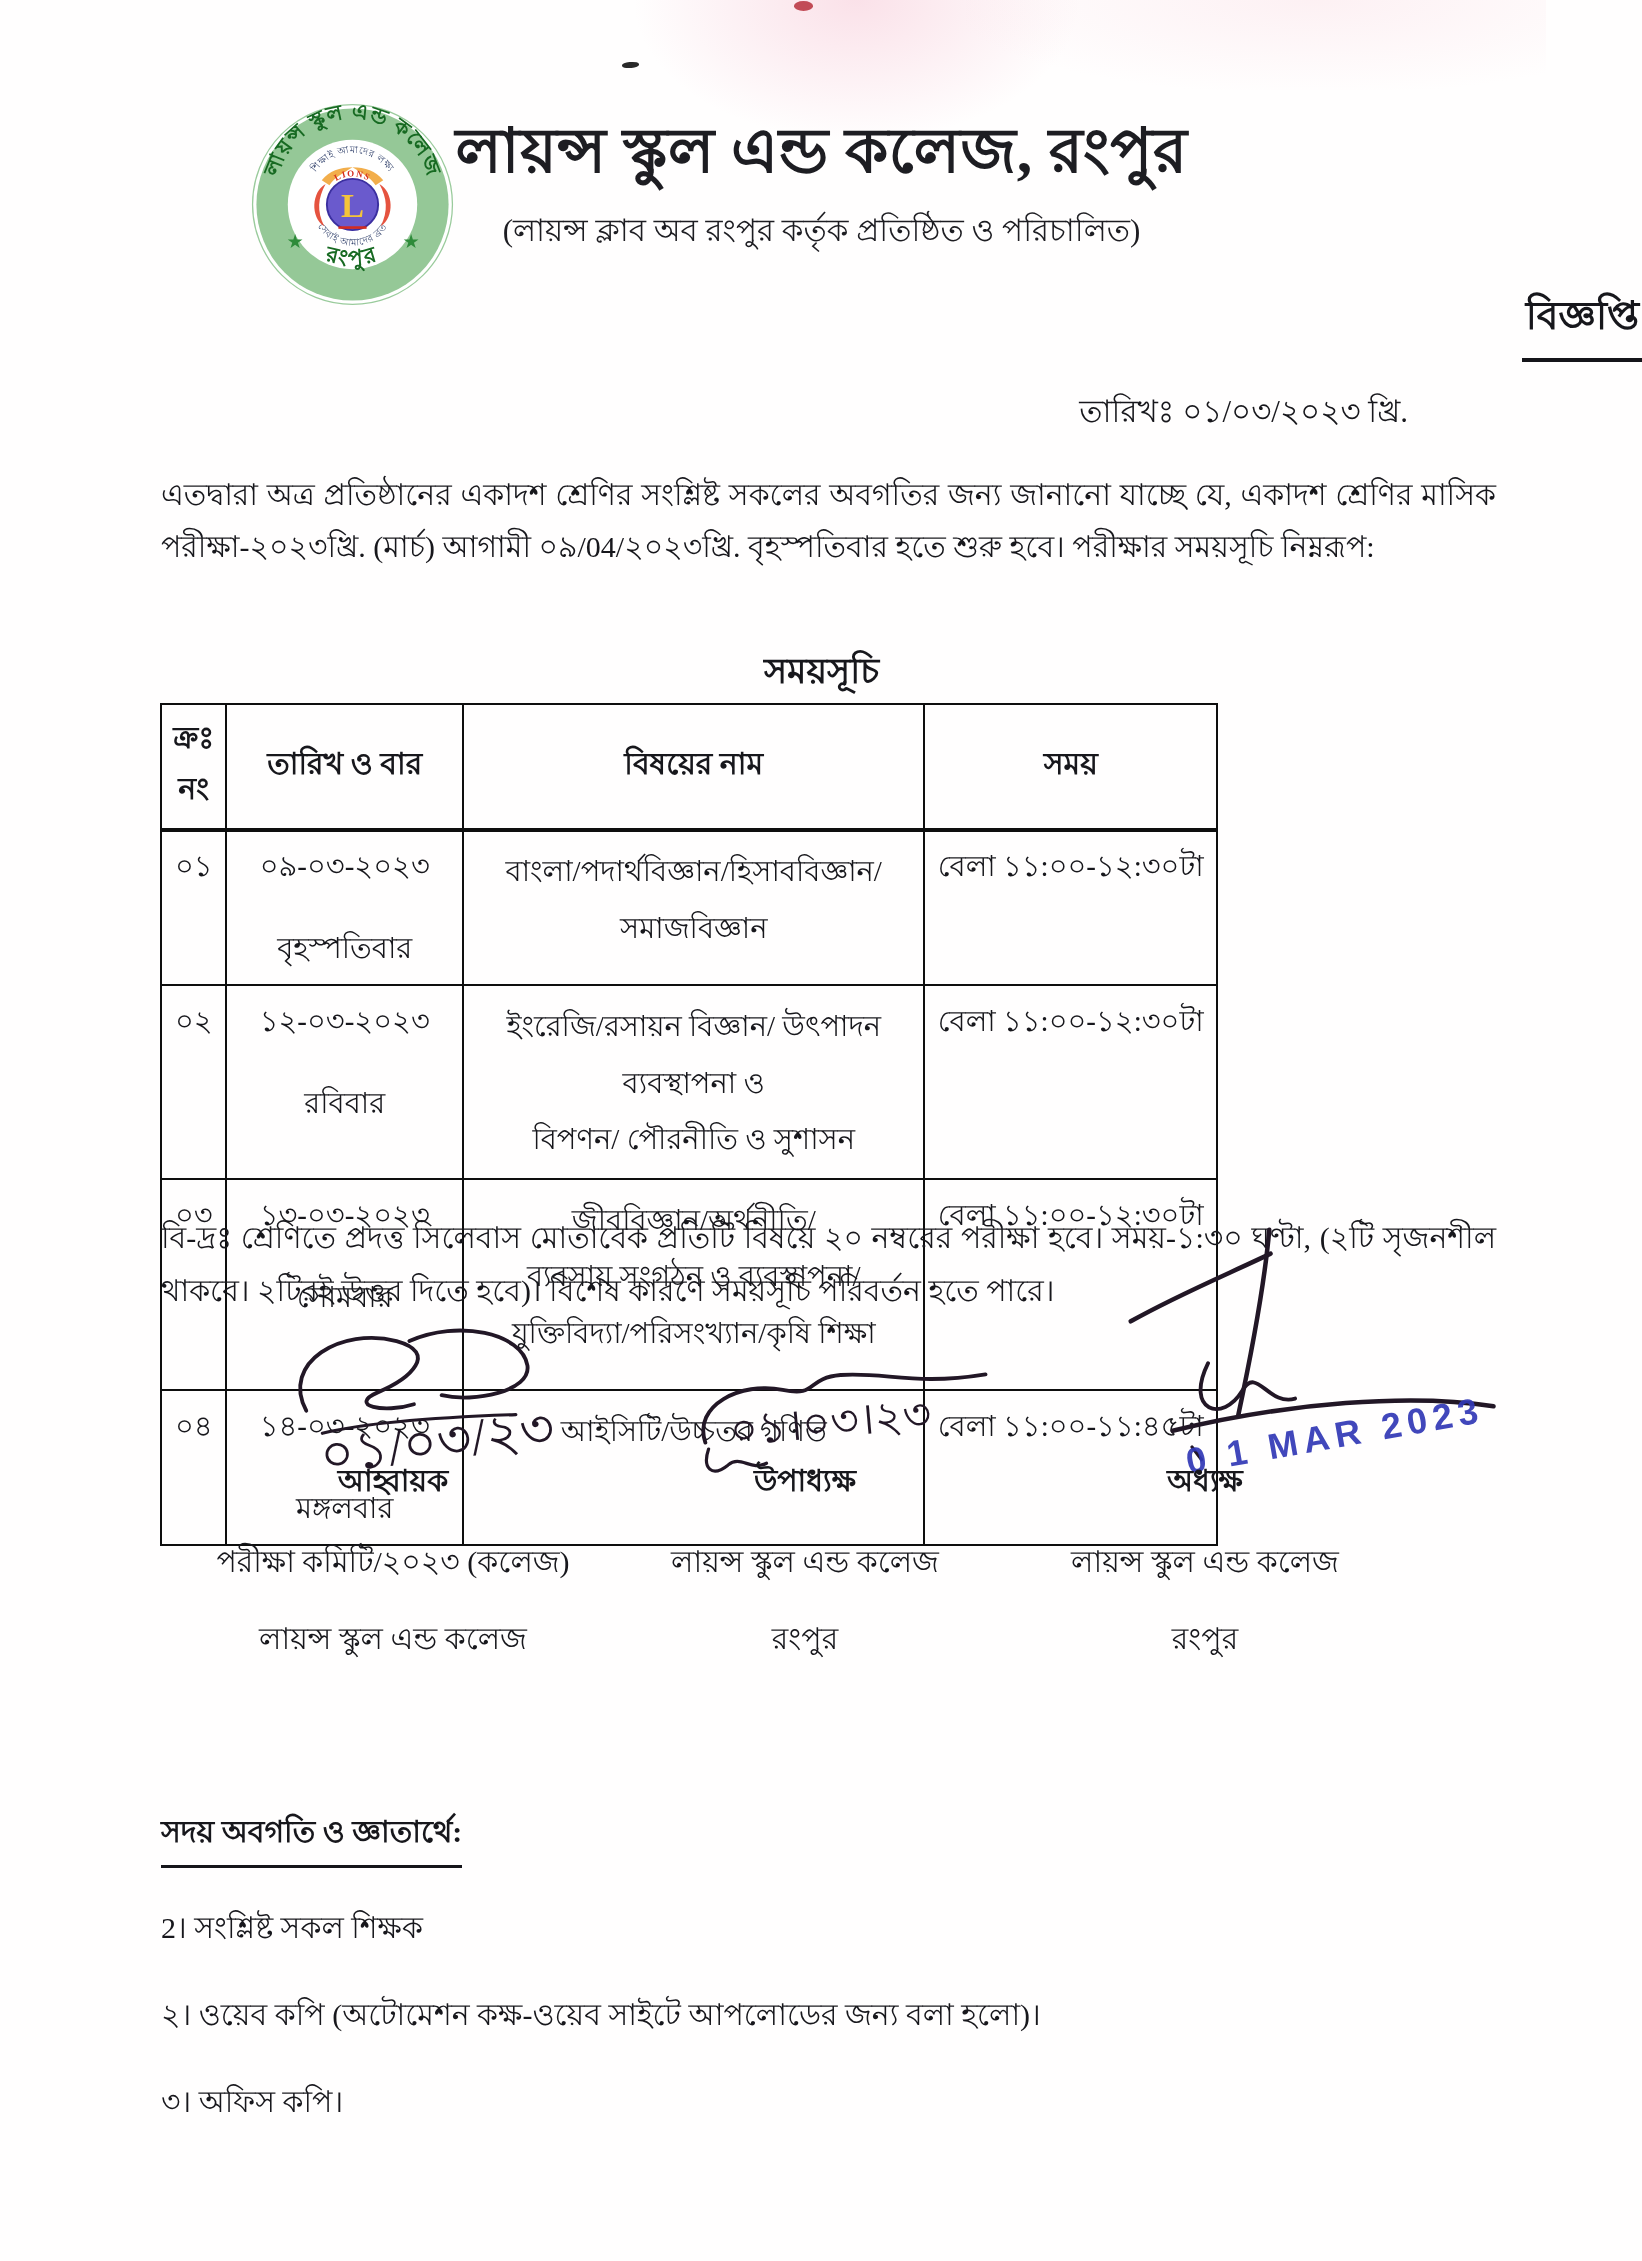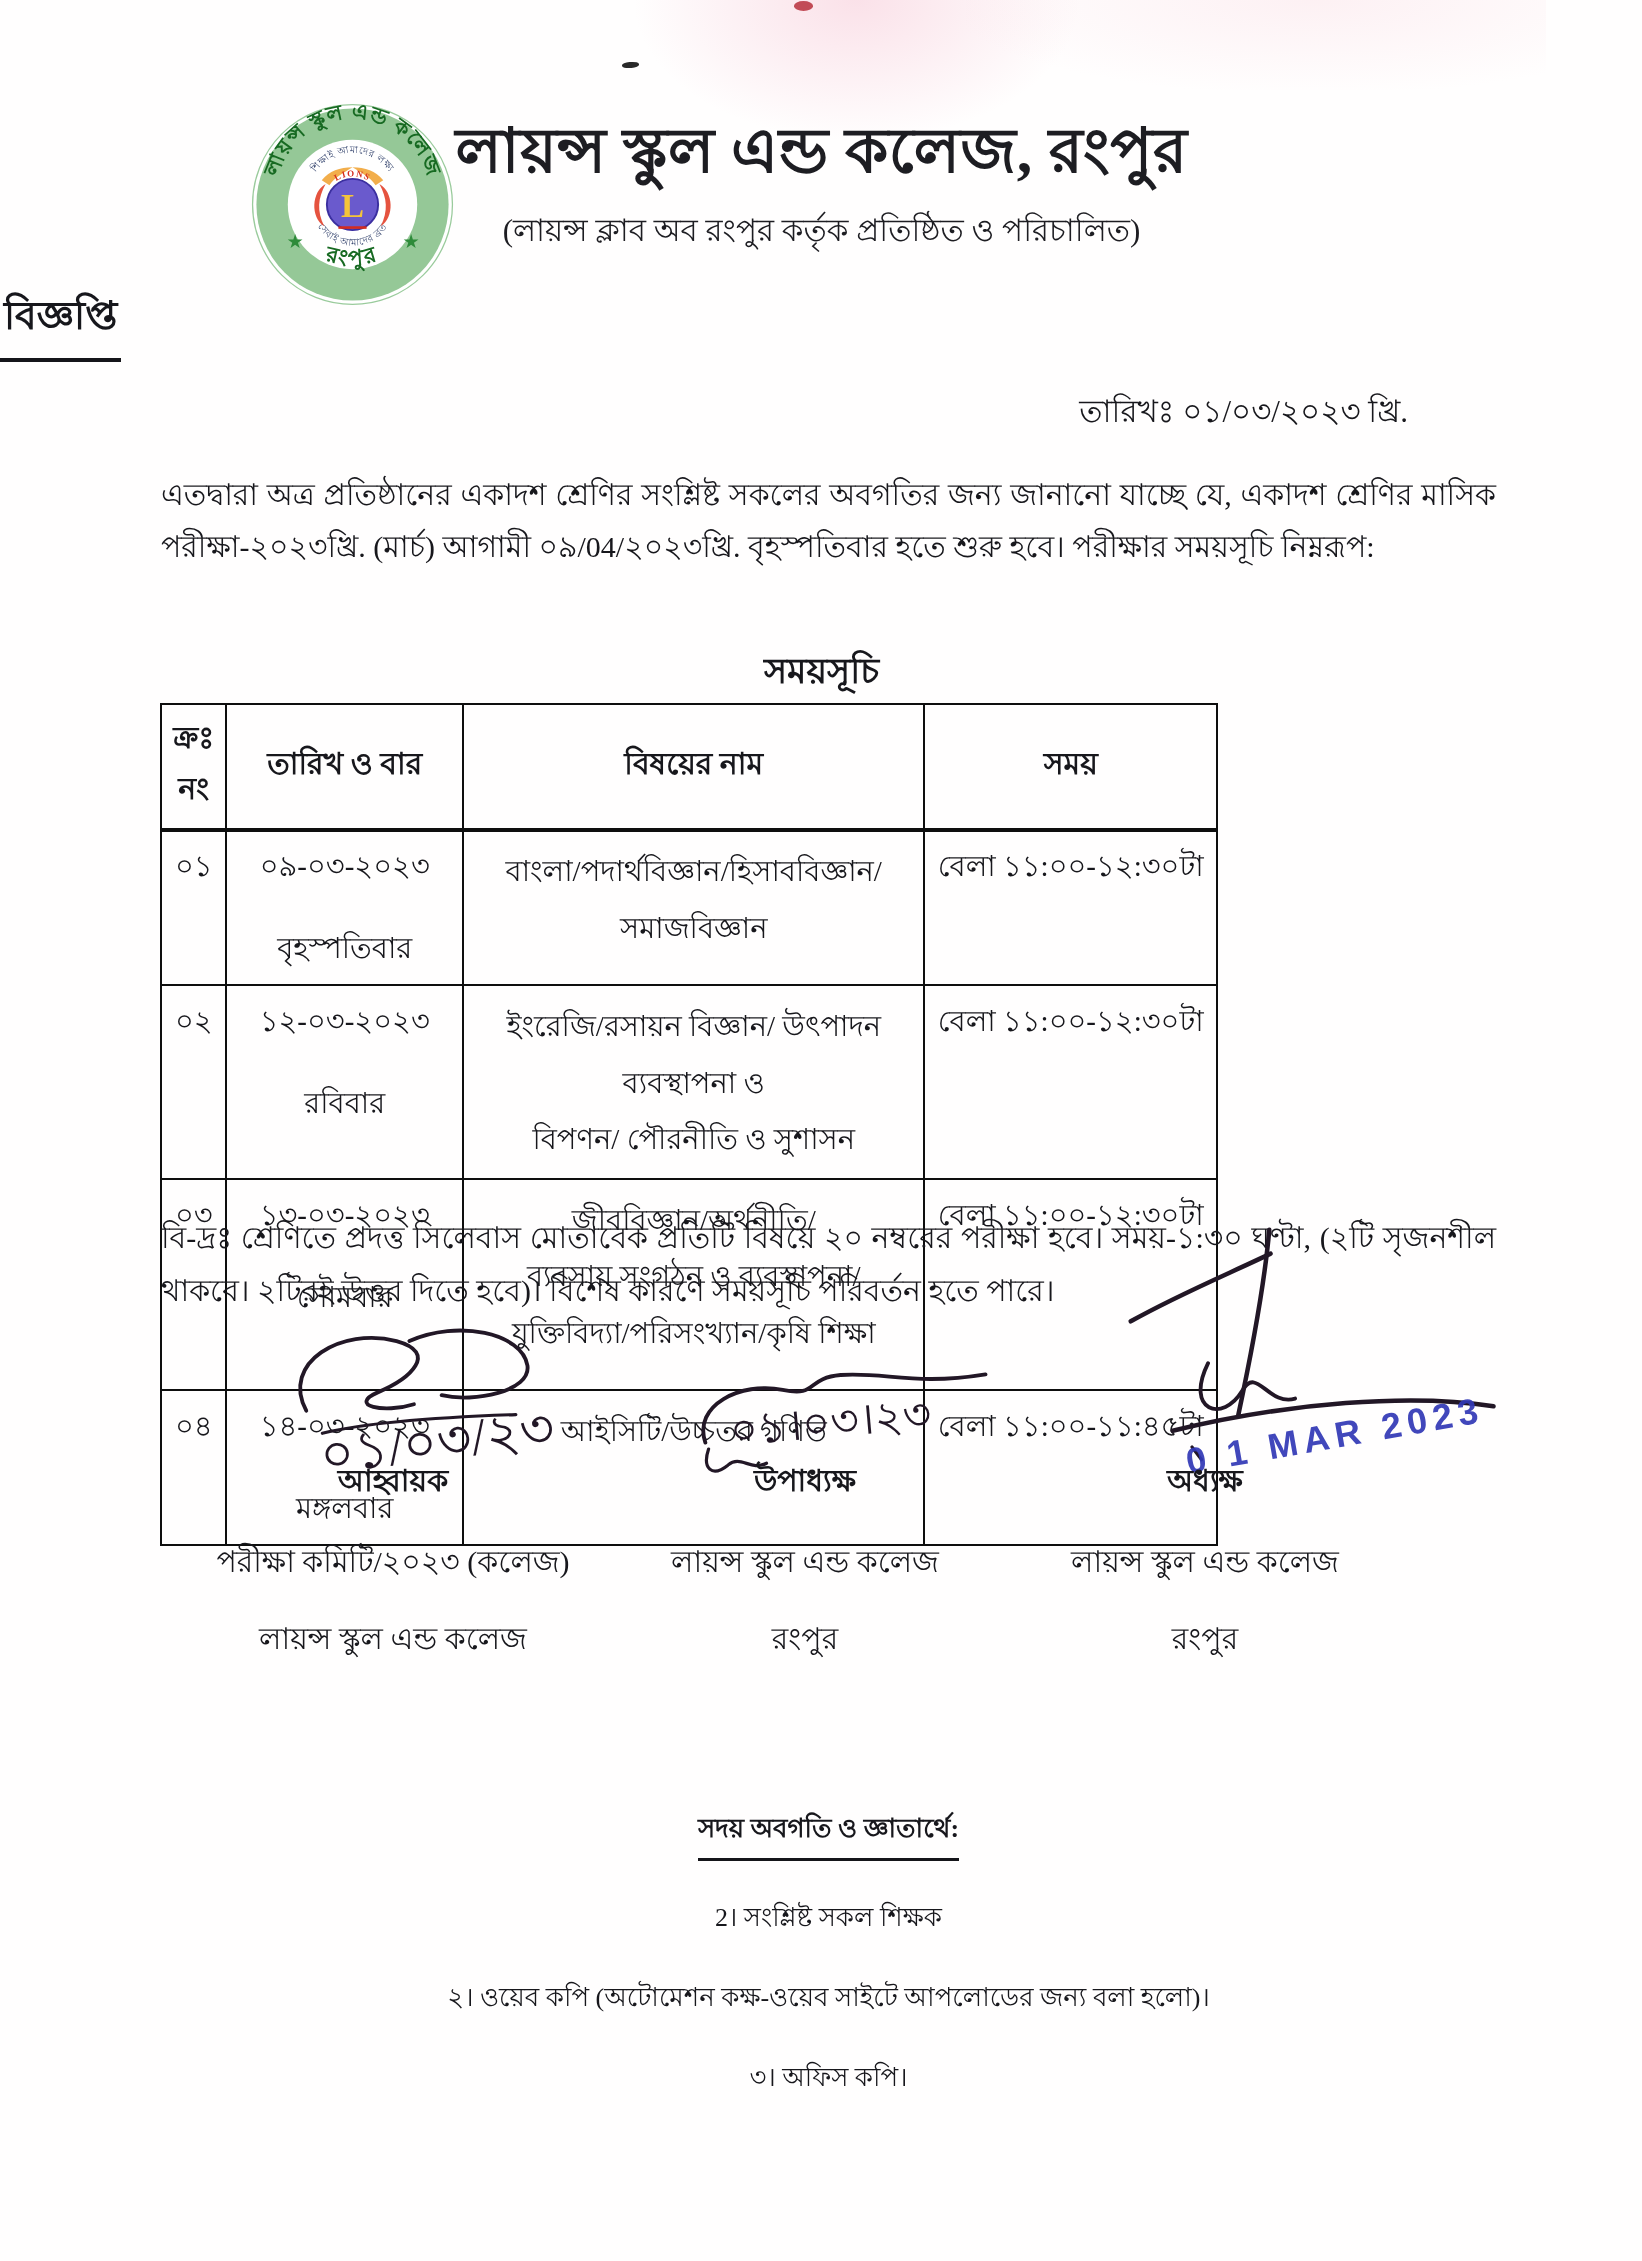--- a/index.html
+++ b/index.html
@@ -19,21 +19,21 @@
     background:radial-gradient(ellipse at 60% 0%, rgba(248,206,216,.28), rgba(248,206,216,0) 75%);}
   .red-dot{position:absolute;top:1.3px;left:794px;width:19.3px;height:9.7px;background:#b8303c;
     border-radius:50%;opacity:.85;filter:blur(0.6px);}
   .ink-speck{position:absolute;top:62px;left:622px;width:17px;height:5.8px;background:#2a2a2a;
     border-radius:45%;transform:rotate(-4deg);}
   
   .logo{position:absolute;top:102px;left:250px;width:205px;height:205px;}
   .header-center{position:absolute;top:103px;left:0;width:100%;text-align:center;}
   .inst-title{font-size:62px;font-weight:bold;letter-spacing:0.6px;color:#1d1d22;}
   .inst-sub{font-size:31px;color:#1d1d22;}
-  .notice-title-wrap{position:absolute;top:285px;left:0;width:100%;text-align:left;}
+  .notice-title-wrap{position:absolute;top:285px;left:0;width:100%;text-align:right;}
   .notice-title{display:inline-block;font-size:39px;font-weight:bold;
     border-bottom:4.5px solid #15151a;padding:0 3.9px 7.7px 3.9px;}
   .date-line{position:absolute;top:387px;right:235px;font-size:31px;}
   
   .body-par{position:absolute;top:469px;left:161px;right:147px;
     font-size:30px;line-height:1.72;text-align:justify;}
   .schedule-title{position:absolute;top:644px;left:0;width:100%;
     text-align:center;font-size:35px;font-weight:bold;}
   
   table.sched{position:absolute;top:703px;left:160px;width:1058px;
@@ -64,21 +64,21 @@
   .sig-role{font-weight:bold;}
   .sig-org{margin-top:30px;}
   .sig-org2{margin-top:26px;}
   .sig-left{left:174px;width:438px;}
   .sig-mid{left:599px;width:412px;}
   .sig-right{left:999px;width:412px;}
   .stamp{position:absolute;top:1415px;left:1184px;transform:rotate(-10deg);
     color:#3138b6;font-family:"Liberation Sans", sans-serif;font-weight:bold;
     font-size:36px;letter-spacing:5.8px;opacity:.92;}
   
-  .footer{position:absolute;top:1808px;left:161px;right:147px;font-size:26px;text-align:center;}
+  .footer{position:absolute;top:1808px;left:161px;right:147px;font-size:30px;}
   .footer-head{display:inline-block;font-weight:bold;
     border-bottom:3.2px solid #15151a;padding-bottom:6.4px;}
   .footer-item{margin-top:36px;}
 </style>
 </head>
 <body>
 
 <div class="page">
 
   <div class="smudge-top"></div>

